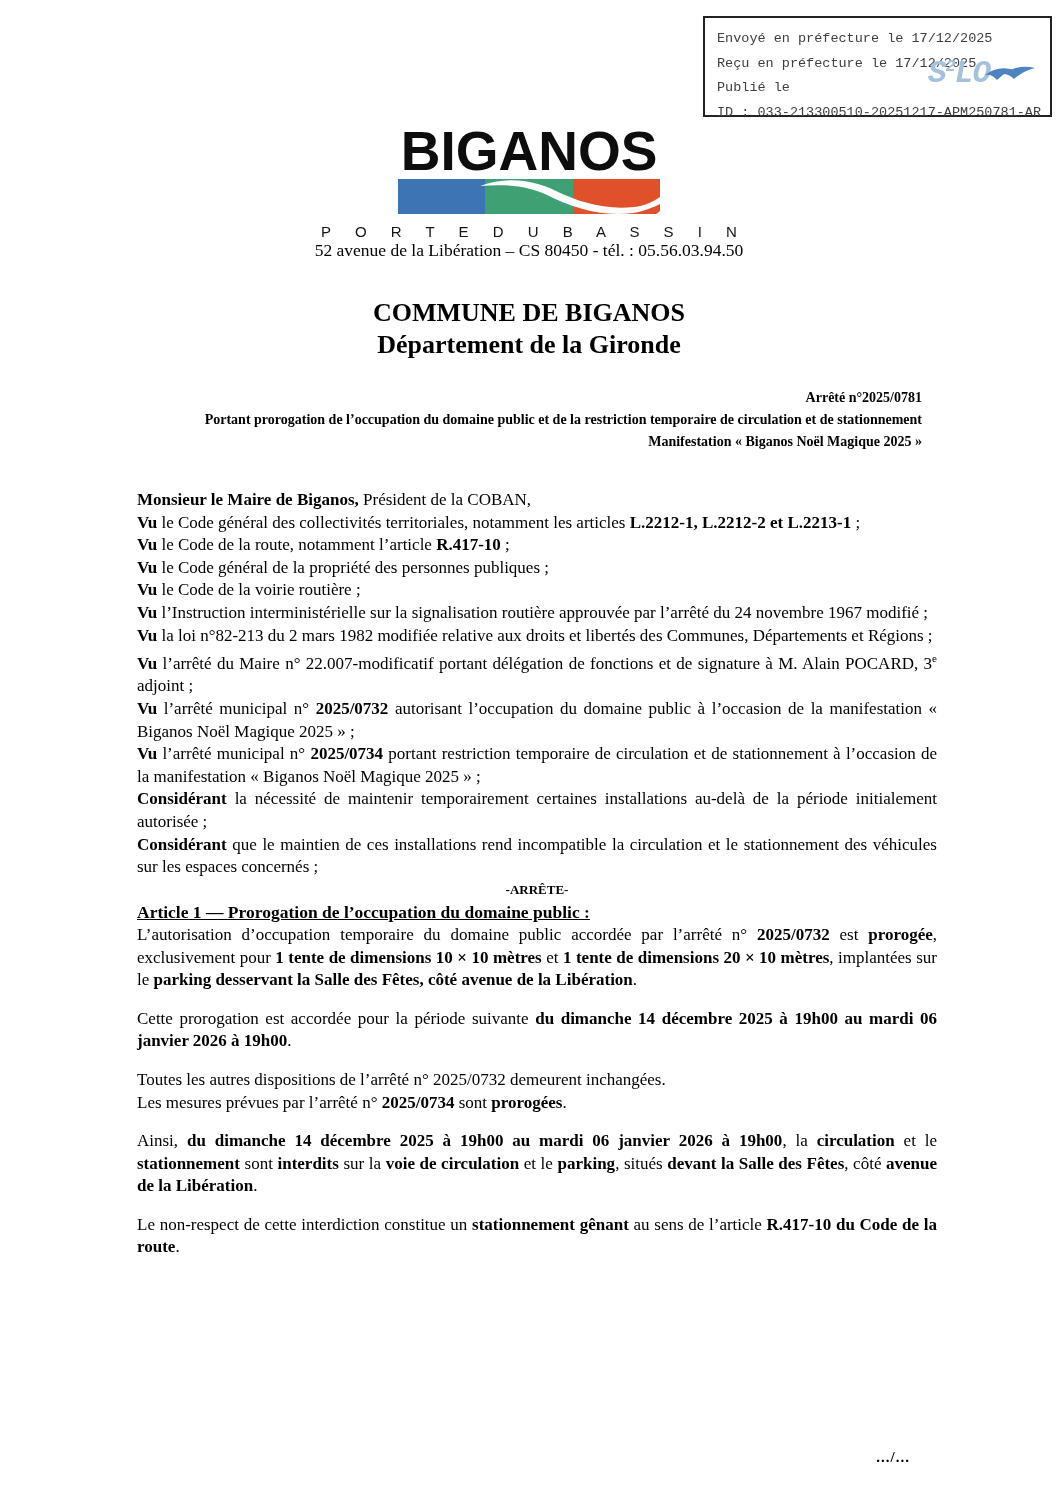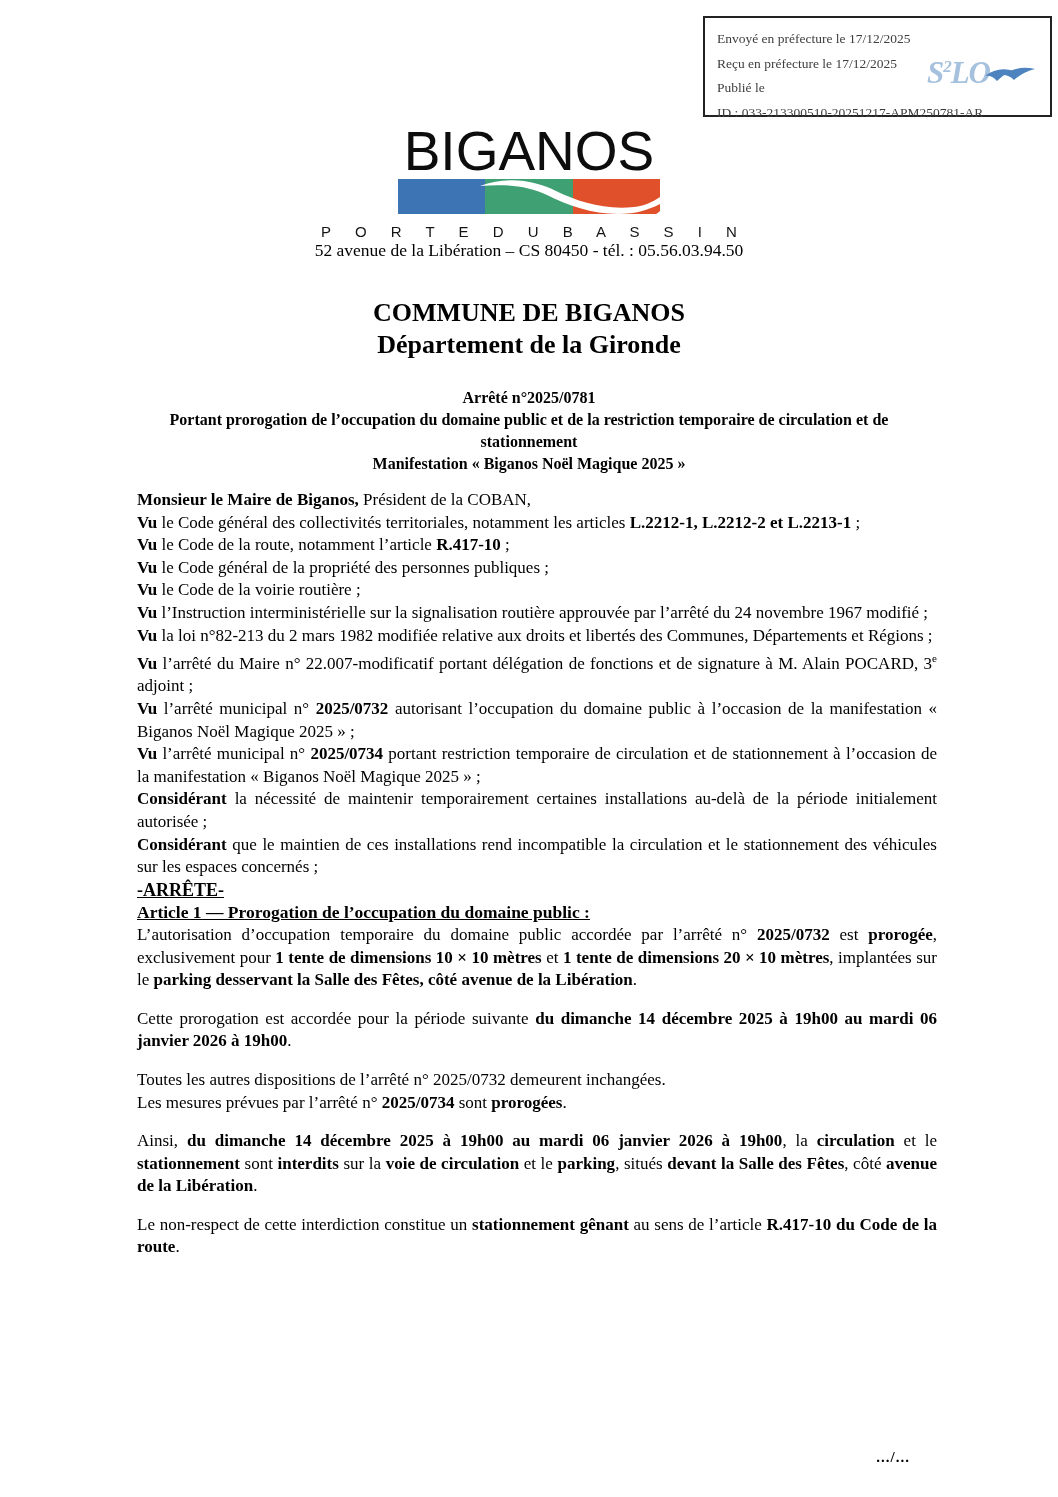--- a/index.html
+++ b/index.html
@@ -8,68 +8,68 @@
     width:1058px; height:1497px;
     font-family:"Liberation Serif", serif;
     color:#000;
   }
   .page { position:relative; width:1058px; height:1497px; background:#fff; overflow:hidden; }
 
   
   .stamp {
     position:absolute; left:703px; top:16px; width:349px; height:101px;
     border:2px solid #222; background:#fff;
-    font-family:Liberation Serif, serif; color:#3e3e3e;
+    font-family:Liberation Mono, monospace; color:#3e3e3e;
     font-size:13.5px; padding:9px 8px 0 12px; line-height:24.5px;
   }
   .stamp-line { white-space:nowrap; }
   .stamp-watermark {
     position:absolute; right:14px; top:34px;
     color:#a5c1de; font-style:italic; font-weight:bold; font-size:31px;
     line-height:30px; letter-spacing:-1px; white-space:nowrap;
   }
   .stamp-watermark sup { font-size:17px; }
   .s2lo-bird { vertical-align:-2px; margin-left:-6px; }
 
   
   .logo-block { position:absolute; top:124px; left:0; width:100%; text-align:center; }
   .logo-word {
-    font-family:"Liberation Sans", sans-serif; font-weight:400;
+    font-family:"Liberation Sans", sans-serif; font-weight:700;
     font-size:55px; line-height:54px; letter-spacing:0px; color:#0d0d0d;
   }
   .logo-band { position:relative; width:262px; height:35px; margin:1px auto 0; display:flex; }
   .logo-band .blk { flex:1 1 0; }
   .blk-blue { background:#3c74b4; }
   .blk-green { background:#3fa173; }
   .blk-orange { background:#e0502b; }
   .band-swoosh { position:absolute; left:0; top:0; overflow:visible; pointer-events:none; }
   .logo-tagline {
     margin-top:9px; font-family:"Liberation Sans", sans-serif;
     font-size:15px; letter-spacing:10px; padding-left:10px; color:#141414; font-weight:500;
   }
   .address { position:absolute; top:240px; left:0; width:100%; text-align:center; font-size:17.5px; }
 
   
   .h-commune, .h-dept { position:absolute; left:0; width:100%; text-align:center; font-weight:bold; font-size:26px; }
   .h-commune { top:298px; }
   .h-dept { top:330px; }
   .title-block {
-    position:absolute; top:387px; left:129px; width:800px;
-    text-align:center; font-weight:bold; font-size:16px; line-height:22px;
+    position:absolute; top:387px; left:122px; width:800px;
+    text-align:right; font-weight:bold; font-size:14px; line-height:22px;
   }
 
   
   .body-block {
     position:absolute; top:489px; left:137px; width:800px;
     font-size:17px; line-height:22.6px; text-align:justify;
   }
   .body-block p { margin:0; }
   .order-heading {
-    text-align:left; font-weight:bold; text-decoration:underline;
-    font-size:18px; margin-top:8px; margin-bottom:16px;
+    text-align:center; font-weight:bold; 
+    font-size:13px; margin-top:8px; margin-bottom:16px;
   }
   .article-heading {
     font-weight:bold; text-decoration:underline; text-align:left;
     margin-top:16px; margin-bottom:20px; font-size:17.5px;
   }
   .spaced { margin-top:16px !important; }
   sup { font-size:0.65em; }
   .footer-cont {
     position:absolute; top:1449px; right:148px;
     font-weight:bold; font-size:15px; letter-spacing:1px;

